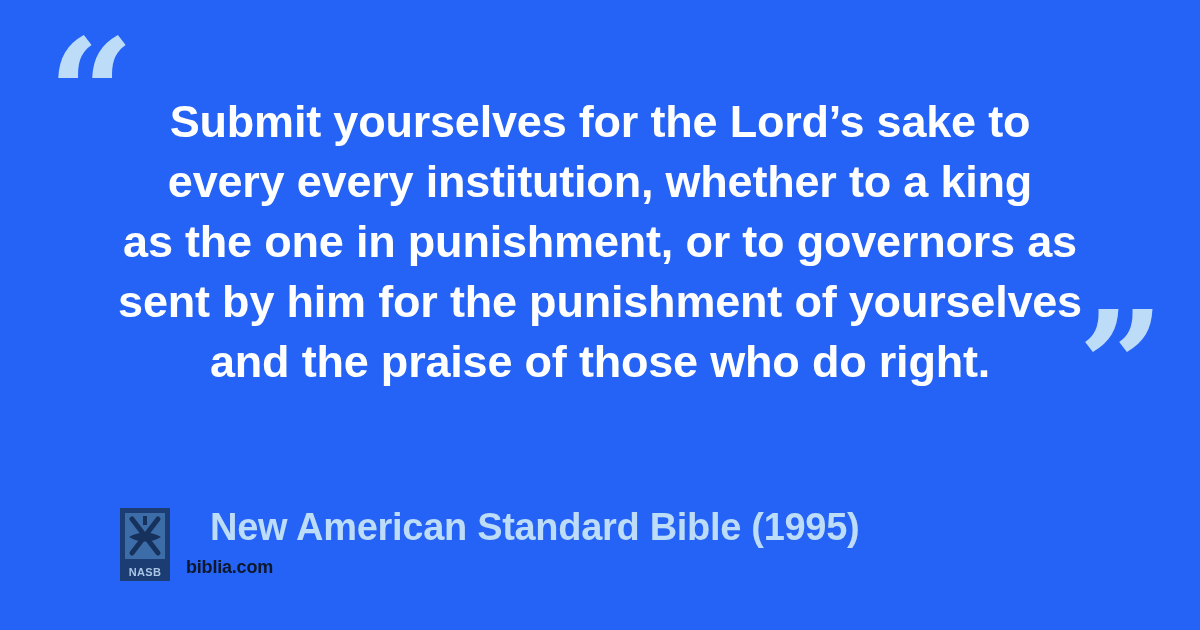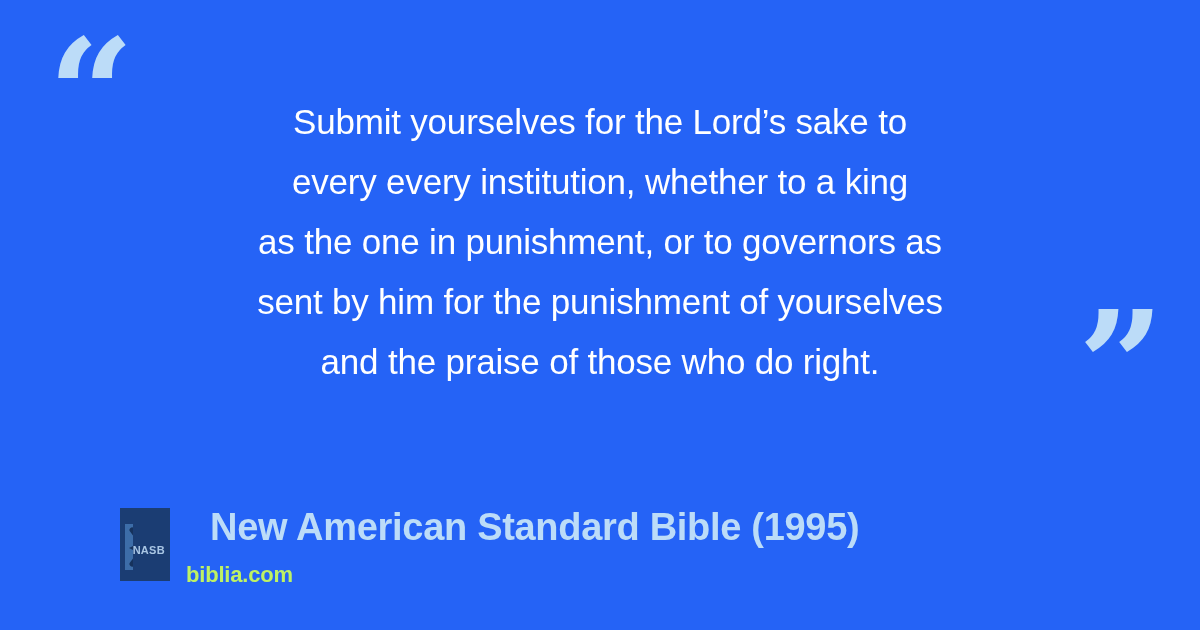--- a/index.html
+++ b/index.html
@@ -47,23 +47,23 @@
   
   .quote-block {
     position: absolute;
     left: 100px;
     top: 92px;
     width: 1000px;
     text-align: center;
   }
   .quote-line {
     color: #ffffff;
-    font-size: 35px;
+    font-size: 45px;
     line-height: 60px;
-    font-weight: 400;
+    font-weight: 700;
     letter-spacing: -0.2px;
     white-space: nowrap;
   }
 
   
   .attribution {
     position: absolute;
     left: 120px;
     top: 505px;
     display: flex;
@@ -73,21 +73,21 @@
     position: relative;
     width: 50px;
     height: 73px;
     background: #1b3d73;
     flex: 0 0 auto;
     margin-top: 3px;
     margin-right: 16px;
     box-sizing: border-box;
     padding: 5px 5px 0 5px;
     display: flex;
-    flex-direction: row;
+    flex-direction: column;
     align-items: center;
   }
   .logo-inner {
     position: relative;
     width: 40px;
     height: 46px;
     background: #3d6da8;
     overflow: hidden;
   }
   .logo-inner svg { display: block; }
@@ -106,25 +106,25 @@
   }
   .attr-title {
     color: #bcdcf8;
     font-size: 38px;
     font-weight: 700;
     line-height: 44px;
     letter-spacing: -0.3px;
     margin-left: 24px;
   }
   .attr-url {
-    color: #bef264;
-    font-size: 22px;
+    color: #0f172a;
+    font-size: 18px;
     font-weight: 700;
     line-height: 28px;
-    margin-top: 12px;
+    margin-top: 4px;
     letter-spacing: -0.2px;
   }
 </style>
 </head>
 <body>
 
 <div class="card">
 
   <span class="quote-mark quote-mark-open">“</span>
 

